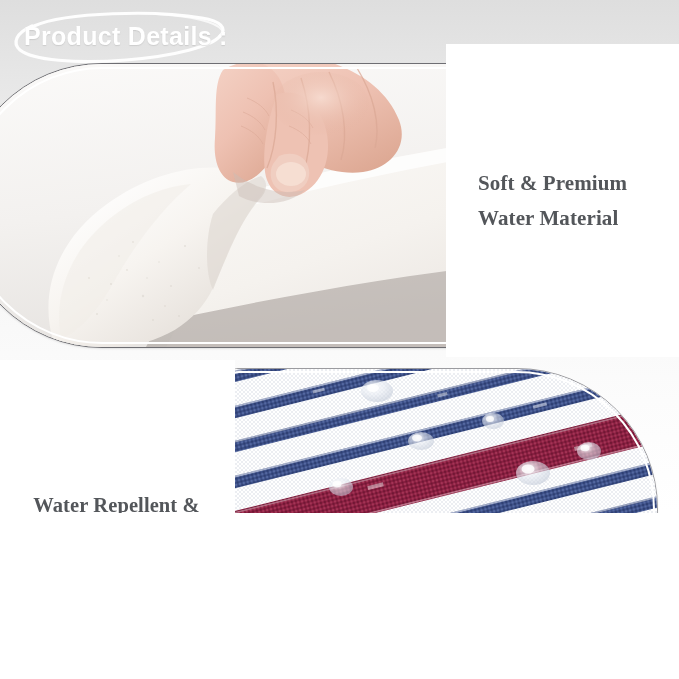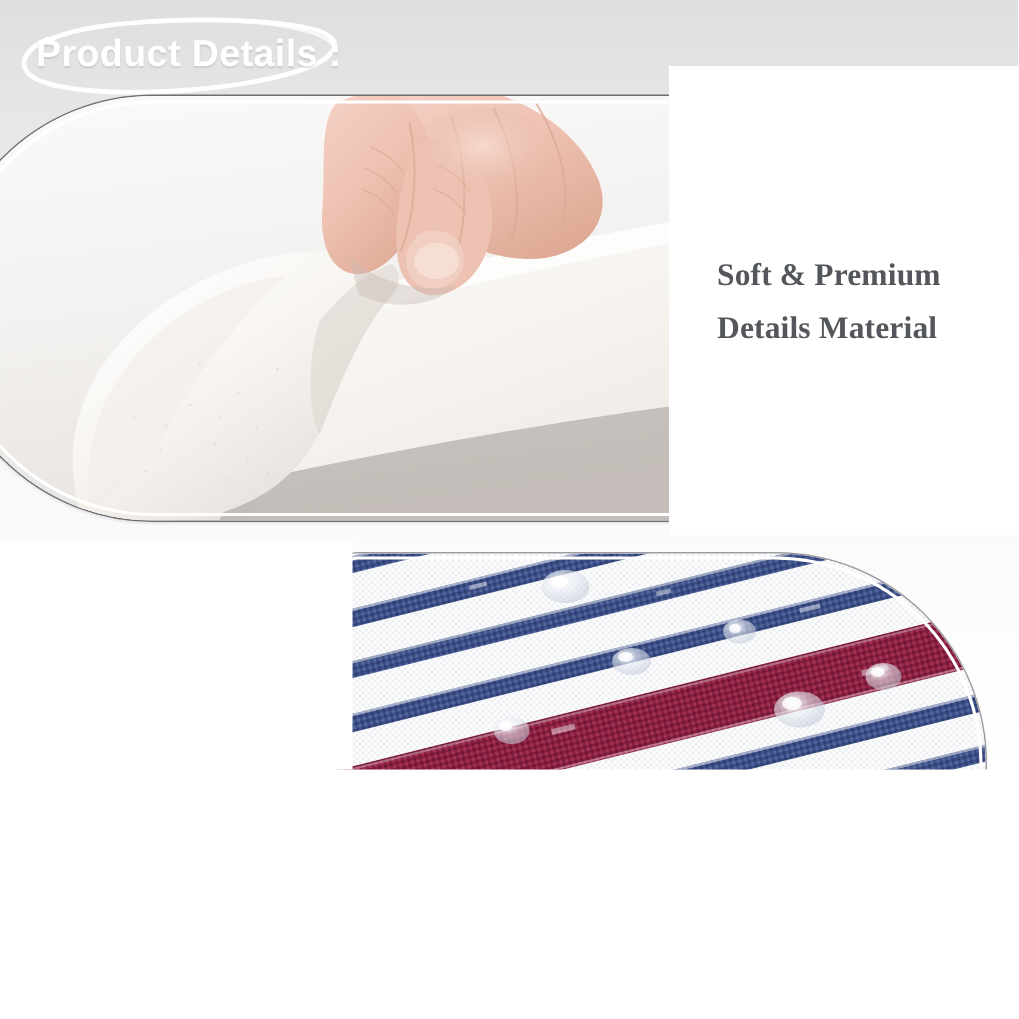--- a/index.html
+++ b/index.html
@@ -399,24 +399,25 @@
 
         <ellipse cx="286" cy="250" rx="11" ry="8" fill="url(#dropGrad)"></ellipse>
         <ellipse cx="282" cy="247" rx="4" ry="3" fill="#ffffff" opacity="0.8"></ellipse>
       </g>
     </svg>
     <div class="inner-ring"></div>
   </div>
 
   <div class="caption-card caption-top">
     <div class="caption-line">Soft &amp; Premium</div>
-    <div class="caption-line">Details Material</div>
+    <div class="caption-line">Water Material</div>
   </div>
 
   <div class="caption-card caption-bottom">
+    <div class="caption-line">Water Repellent &amp;</div>
   </div>
 
   <div class="dots">
       <span class="dot" style="background: rgb(255, 255, 255);"></span>
       <span class="dot" style="background: rgb(255, 255, 255);"></span>
       <span class="dot" style="background: rgb(255, 255, 255);"></span>
       <span class="dot" style="background: rgb(255, 255, 255);"></span>
       <span class="dot" style="background: rgb(255, 255, 255);"></span>
       <span class="dot" style="background: rgb(255, 255, 255);"></span>
       <span class="dot" style="background: rgb(255, 255, 255);"></span>

